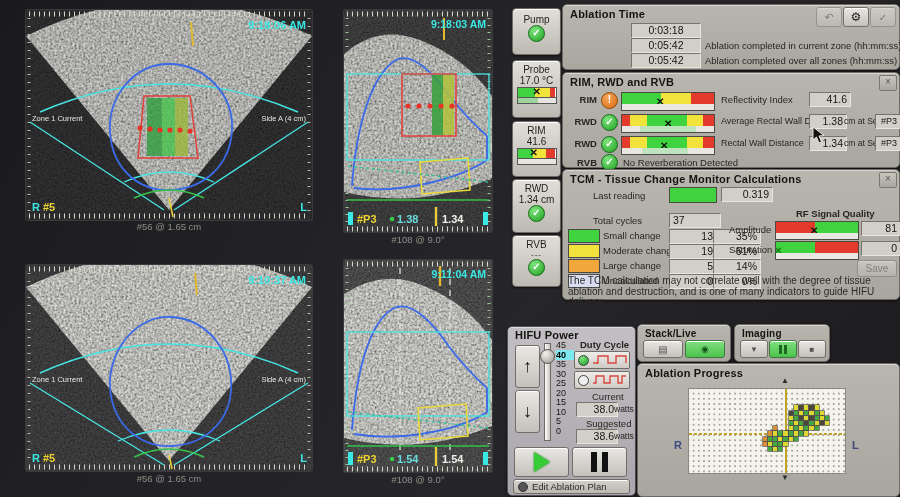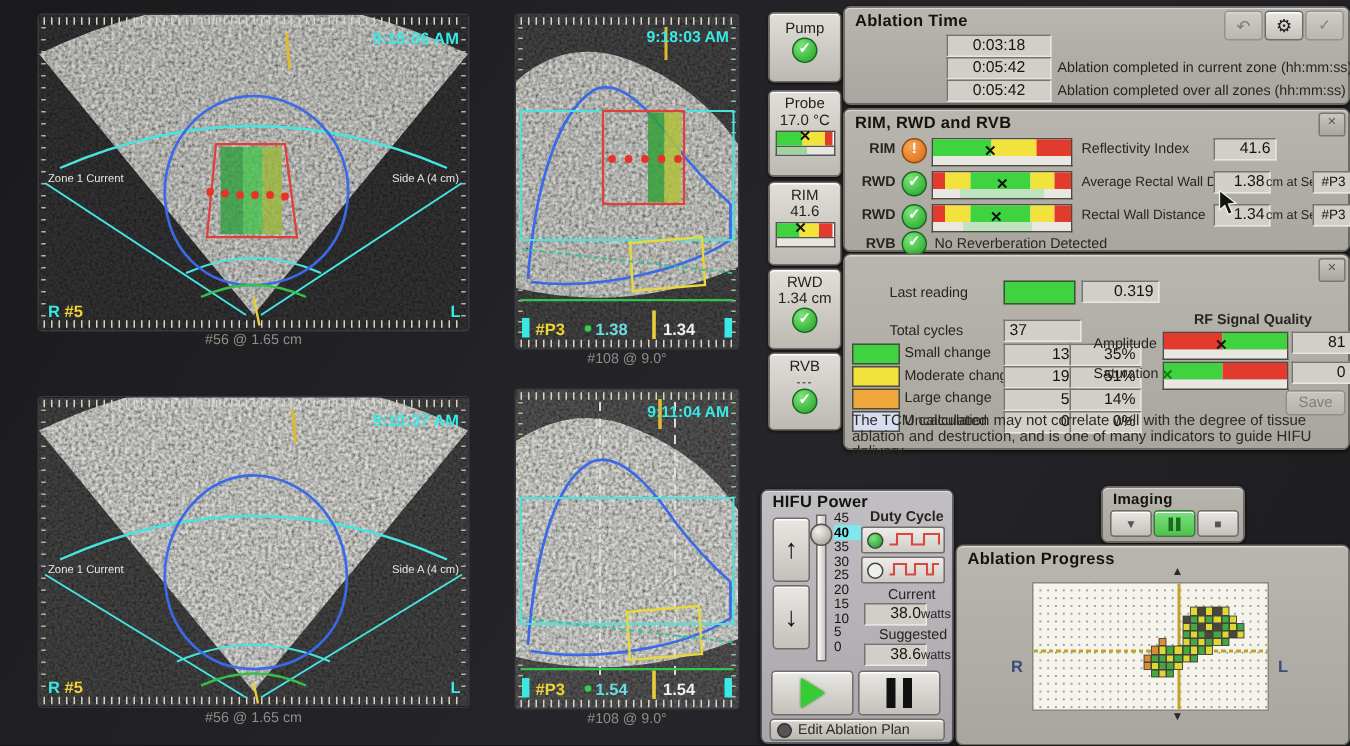--- a/index.html
+++ b/index.html
@@ -308,20 +308,21 @@
   <div class="lbl" style="left:8px;top:84px;width:26px;text-align:right;font-weight:bold">RVB</div>
   <span class="chk" style="position:absolute;left:38px;top:81px;text-align:center">✓</span>
   <div class="lbl" style="left:60px;top:84px">No Reverberation Detected</div>
 </div>
 
 <svg class="abs" style="left:812px;top:126px" width="13" height="18">
   <path d="M1,1 L1,14 L4.5,11 L7,17 L9.5,15.8 L7,10 L12,9.5 Z" fill="#15150f" stroke="#f0f0ea" stroke-width="0.9"></path>
 </svg>
 
 <div class="panel" style="left:562px;top:169px;width:336px;height:129px">
+  <div class="ptitle">TCM - Tissue Change Monitor Calculations</div>
   <div class="xbtn" style="left:316px">×</div>
   <div class="lbl" style="left:30px;top:20px">Last reading</div>
   <div class="abs" style="left:106px;top:17px;width:46px;height:14px;background:#3fd43f;border:1px solid #4c4a44"></div>
   <div class="vbox" style="left:158px;top:17px;width:44px">0.319</div>
   <div class="lbl" style="left:30px;top:45px">Total cycles</div>
   <div class="vbox" style="left:106px;top:43px;width:44px;text-align:left">37</div>
 
   <div class="abs" style="left:5px;top:59px;width:30px;height:12px;background:#3fd43f;border:1px solid #4c4a44"></div>
   <div class="lbl" style="left:40px;top:60px">Small change</div>
   <div class="vbox" style="left:106px;top:59px;width:40px">13</div>
@@ -408,20 +409,29 @@
           <div></div>
         </div>
       </div>
 
   <div class="btn3d" style="left:5px;top:152px;width:115px;height:13px;justify-content:flex-start;background:linear-gradient(#d4d1cc,#bcb9b3)">
     <span style="width:8px;height:8px;border-radius:50%;border:1.5px solid #333;background:#555;margin:0 4px"></span>
     <span style="font-size:9.5px;color:#2a2a24">Edit Ablation Plan</span>
   </div>
 </div>
 
+<div class="panel" style="left:637px;top:324px;width:92px;height:36px">
+  <div class="ptitle" style="font-size:10px">Stack/Live</div>
+  <div class="btn3d" style="left:5px;top:15px;width:38px;height:16px;font-size:10px;color:#555">
+        <span>▤</span>
+      </div>
+  <div class="btn3d greenbtn" style="left:47px;top:15px;width:38px;height:16px;font-size:9px;color:#14501a">
+        <span>◉</span>
+      </div>
+</div>
 <div class="panel" style="left:734px;top:324px;width:94px;height:36px">
   <div class="ptitle" style="font-size:10px">Imaging</div>
   <div class="btn3d" style="left:5px;top:15px;width:26px;height:16px;font-size:8px;color:#555">
         <span>▼</span>
       </div>
   <div class="btn3d greenbtn" style="left:34px;top:15px;width:26px;height:16px">
     <span style="display:flex;gap:2px">
           <span style="width:3px;height:9px;background:#1a6a20;display:inline-block"></span>
           <span style="width:3px;height:9px;background:#1a6a20;display:inline-block"></span>
         </span>

